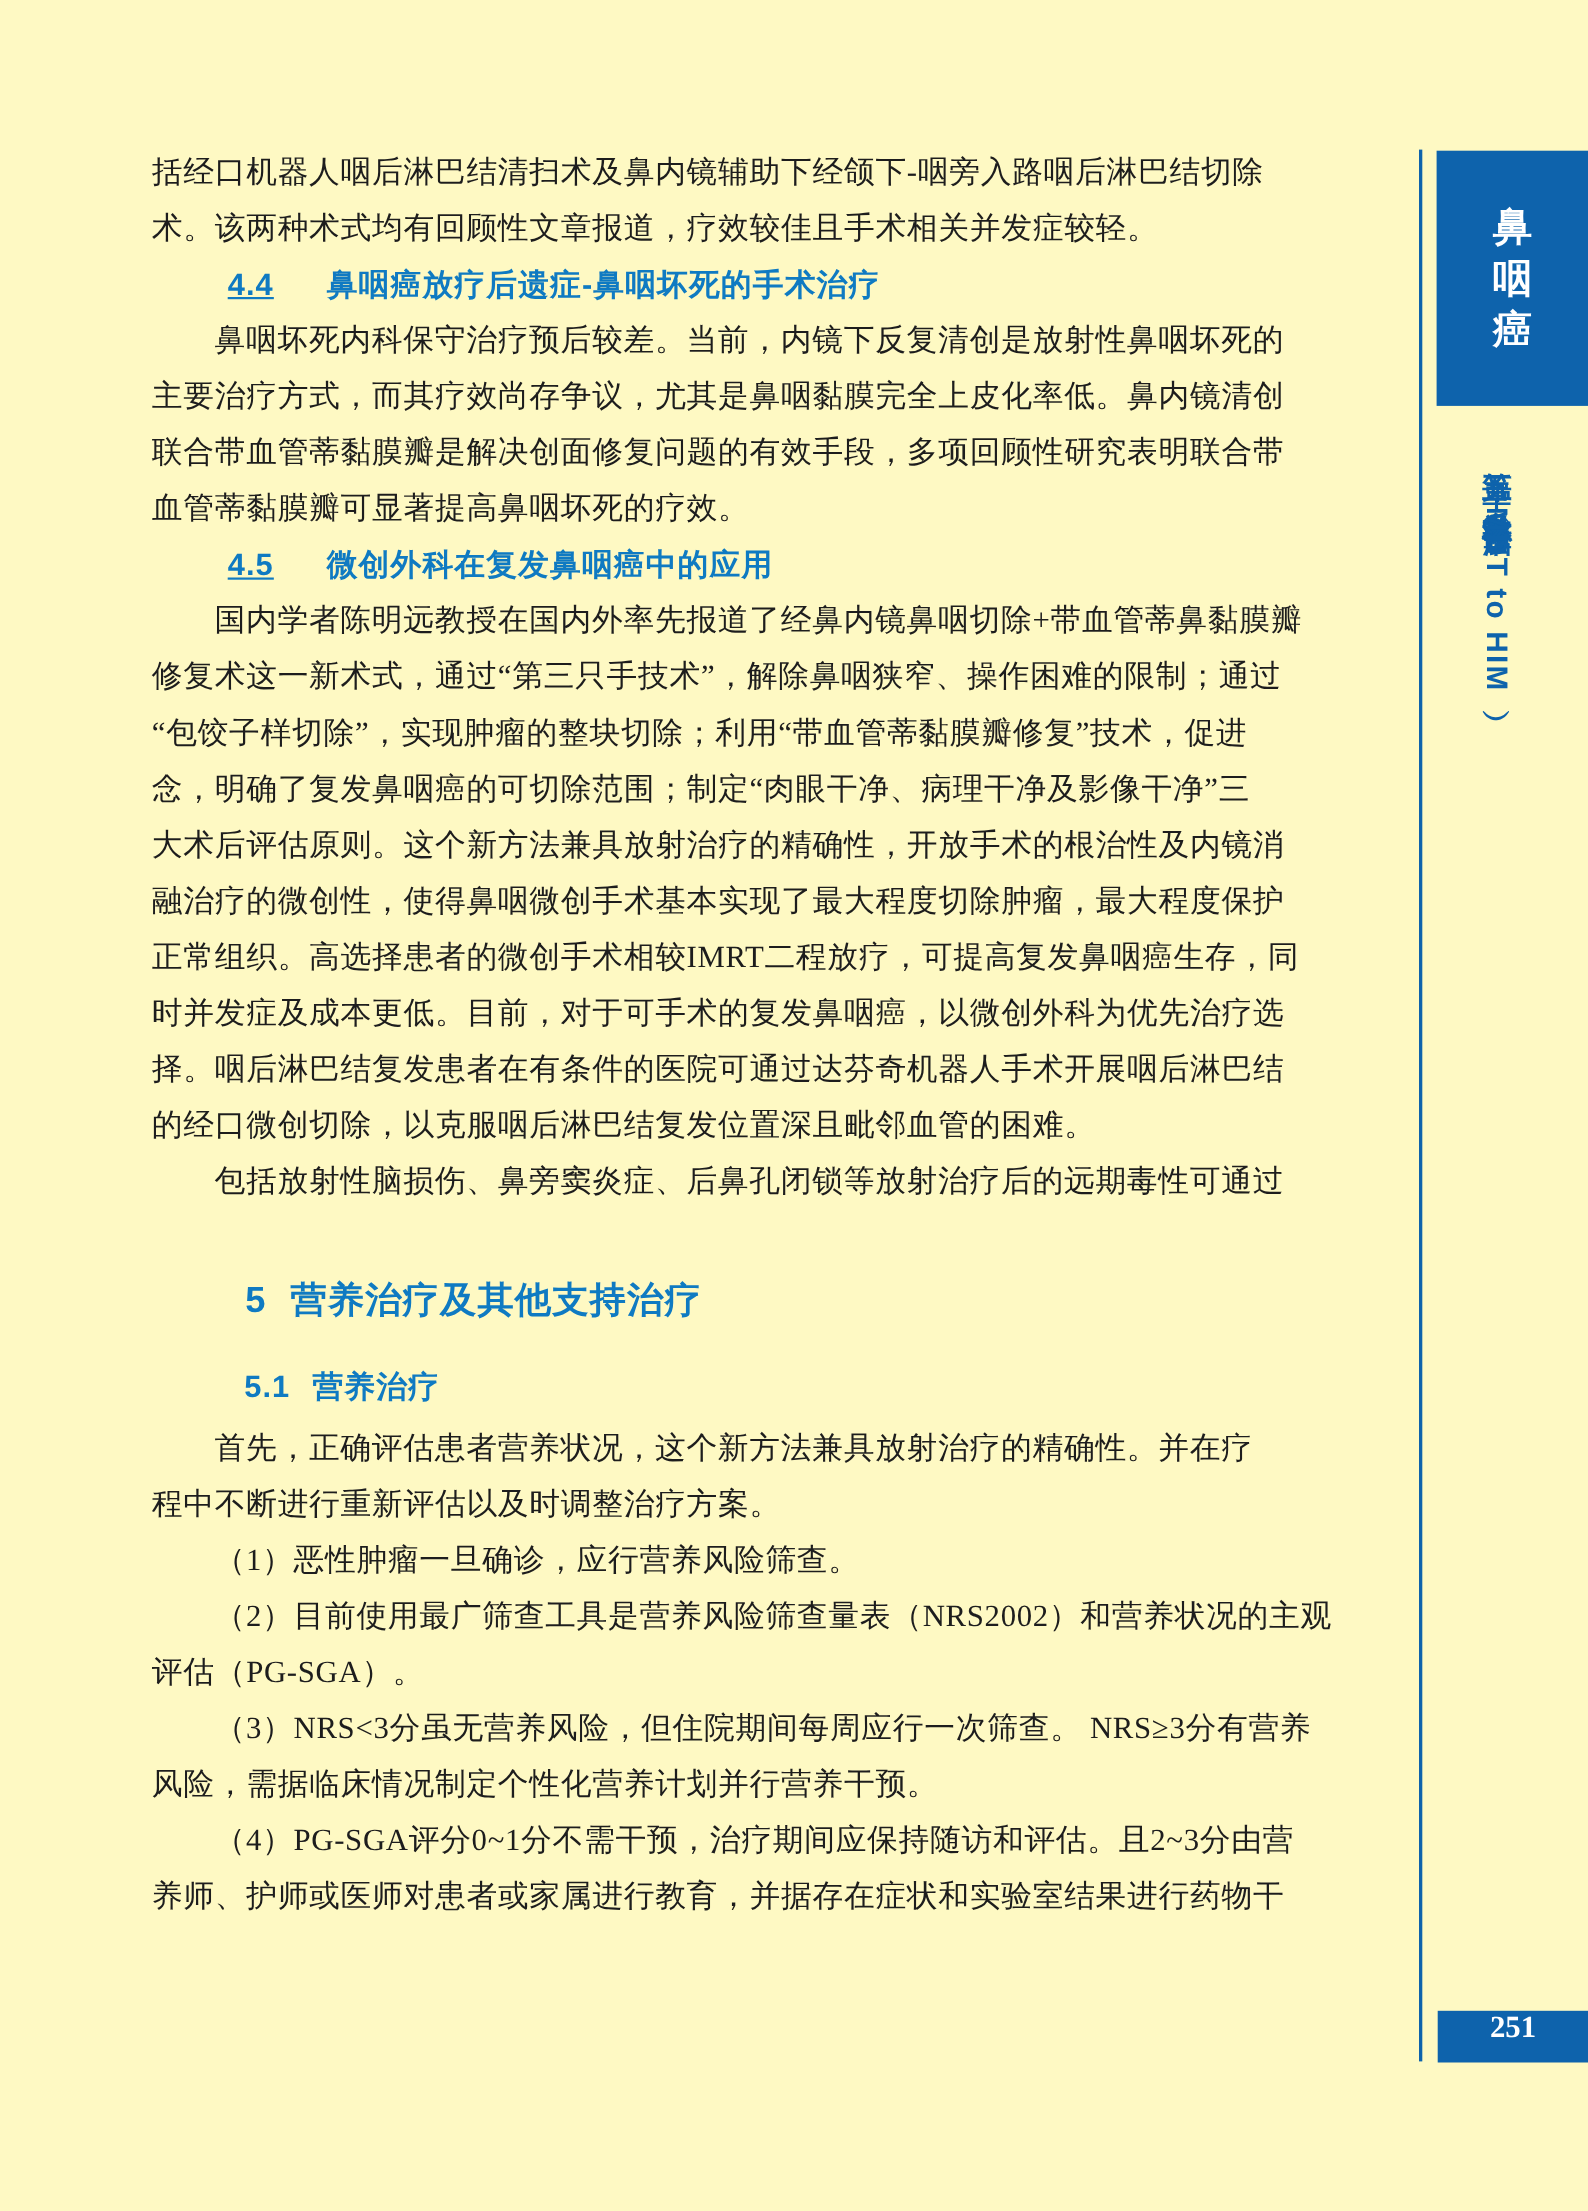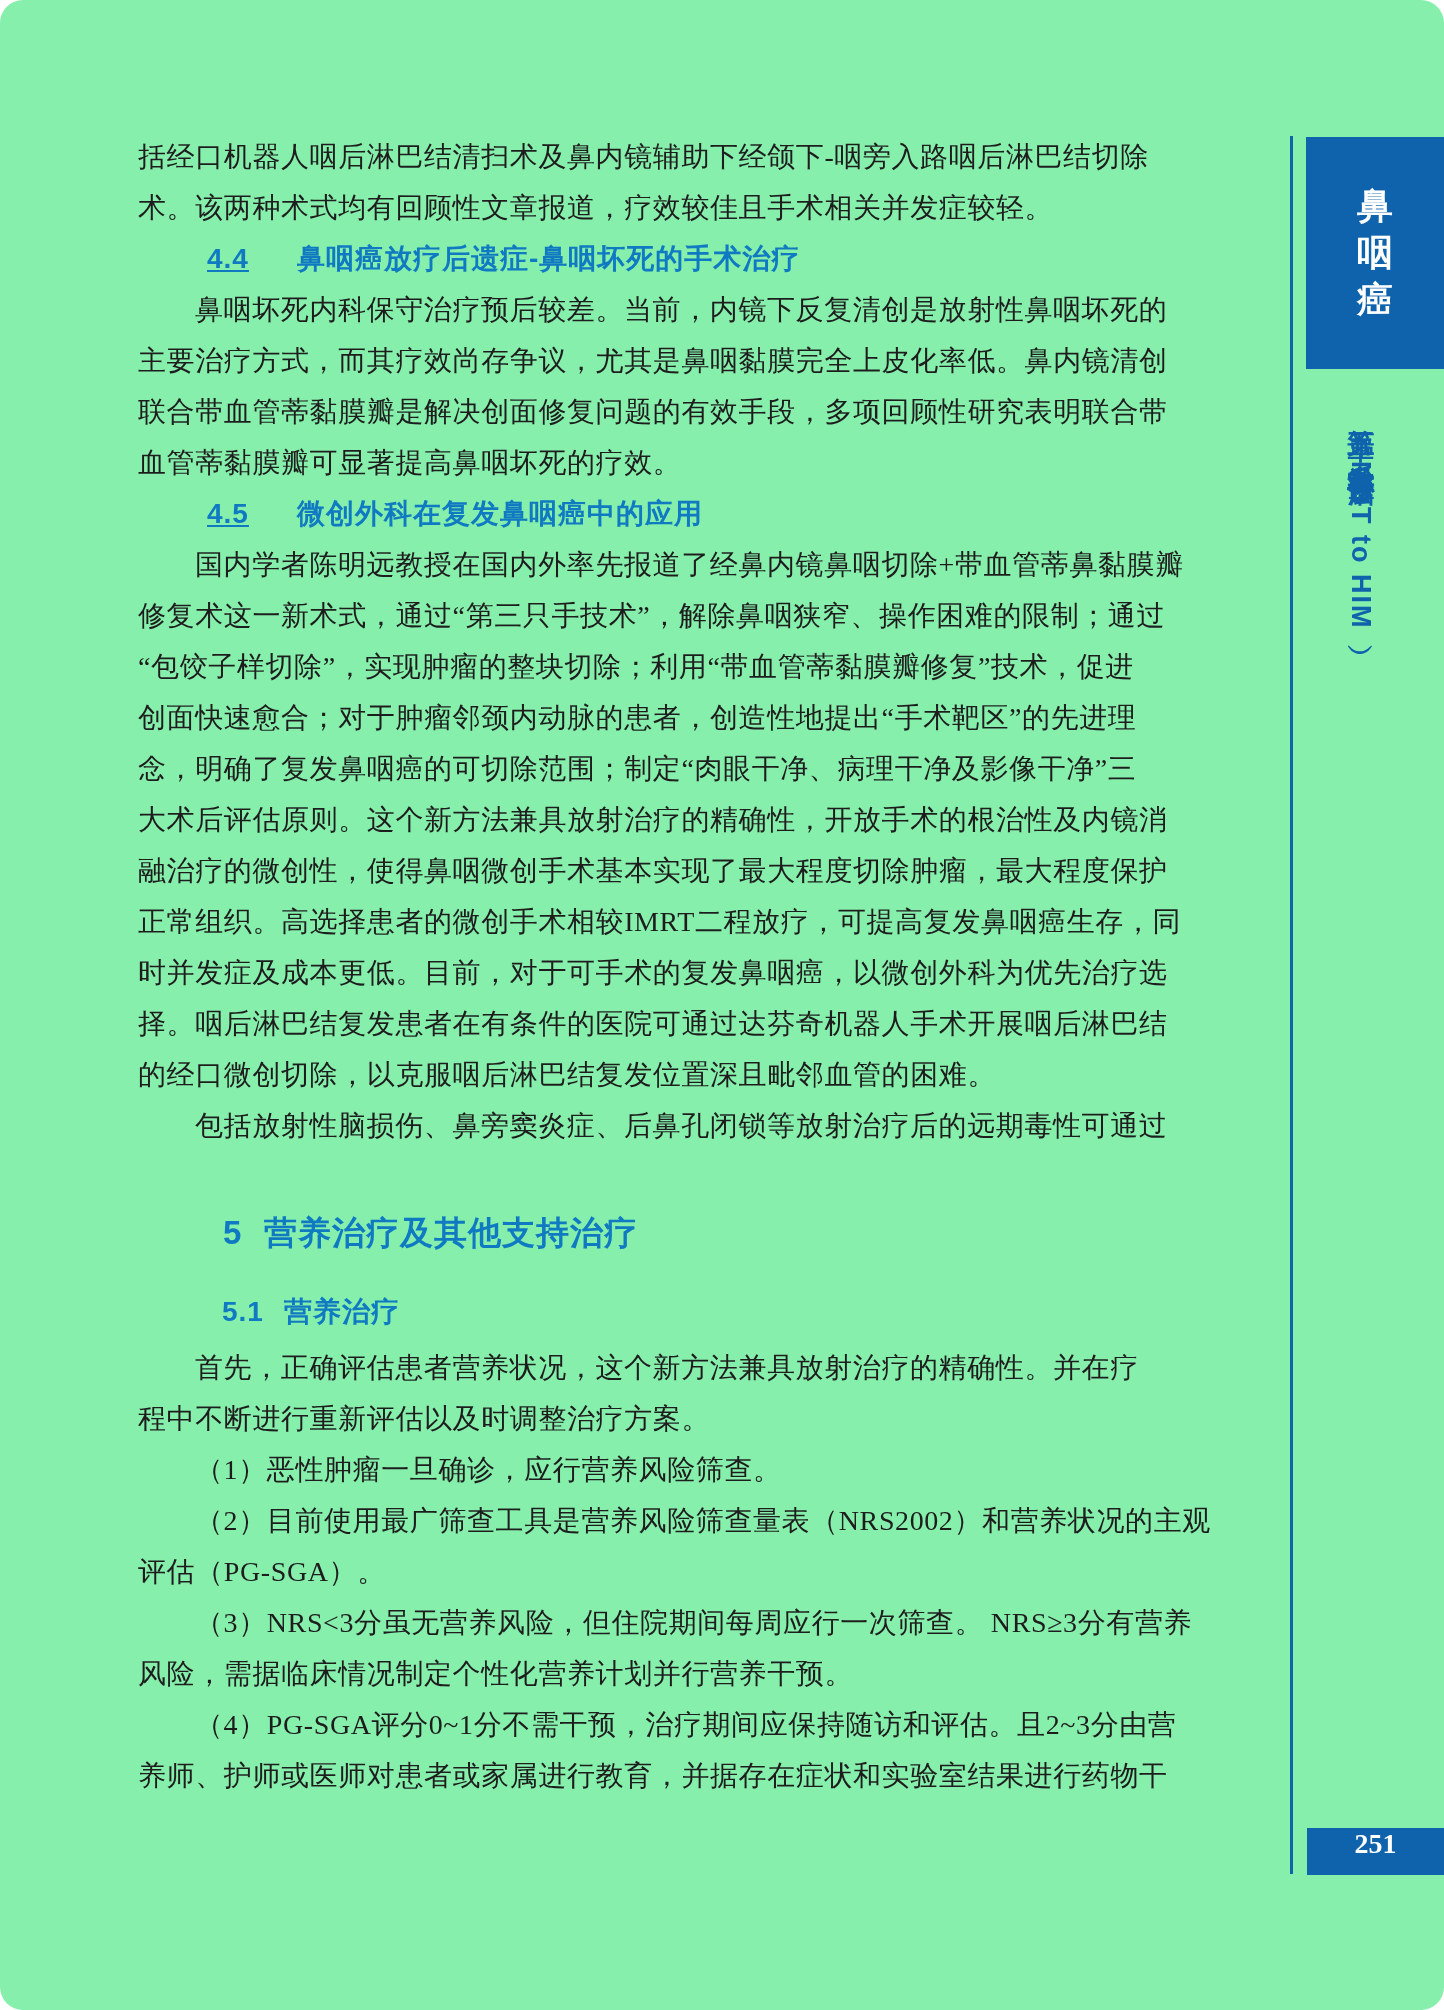--- a/index.html
+++ b/index.html
@@ -1,23 +1,22 @@
 <!DOCTYPE html>
 <html><head>
 <meta charset="utf-8">
 <style>
   html,body { margin:0; padding:0; background:#ffffff; }
   .page {
     position:relative;
     width:1444px;
     height:2010px;
-    background:#86efac;
+    background:#fef9c3;
     overflow:hidden;
     font-family:"Liberation Serif","DejaVu Serif",serif;
-    border-radius:23px;
   }
   .text-col {
     position:absolute;
     left:138px;
     top:131px;
     width:1032px;
   }
   .line {
     height:51px;
     line-height:51px;
@@ -128,21 +127,20 @@
       <div class="line">术。该两种术式均有回顾性文章报道，疗效较佳且手术相关并发症较轻。</div>
       <div class="line h3"><span class="hnum">4.4</span><span>鼻咽癌放疗后遗症-鼻咽坏死的手术治疗</span></div>
       <div class="line indent">鼻咽坏死内科保守治疗预后较差。当前，内镜下反复清创是放射性鼻咽坏死的</div>
       <div class="line">主要治疗方式，而其疗效尚存争议，尤其是鼻咽黏膜完全上皮化率低。鼻内镜清创</div>
       <div class="line">联合带血管蒂黏膜瓣是解决创面修复问题的有效手段，多项回顾性研究表明联合带</div>
       <div class="line">血管蒂黏膜瓣可显著提高鼻咽坏死的疗效。</div>
       <div class="line h3"><span class="hnum">4.5</span><span>微创外科在复发鼻咽癌中的应用</span></div>
       <div class="line indent">国内学者陈明远教授在国内外率先报道了经鼻内镜鼻咽切除+带血管蒂鼻黏膜瓣</div>
       <div class="line">修复术这一新术式，通过“第三只手技术”，解除鼻咽狭窄、操作困难的限制；通过</div>
       <div class="line">“包饺子样切除”，实现肿瘤的整块切除；利用“带血管蒂黏膜瓣修复”技术，促进</div>
-      <div class="line">创面快速愈合；对于肿瘤邻颈内动脉的患者，创造性地提出“手术靶区”的先进理</div>
       <div class="line">念，明确了复发鼻咽癌的可切除范围；制定“肉眼干净、病理干净及影像干净”三</div>
       <div class="line">大术后评估原则。这个新方法兼具放射治疗的精确性，开放手术的根治性及内镜消</div>
       <div class="line">融治疗的微创性，使得鼻咽微创手术基本实现了最大程度切除肿瘤，最大程度保护</div>
       <div class="line">正常组织。高选择患者的微创手术相较IMRT二程放疗，可提高复发鼻咽癌生存，同</div>
       <div class="line">时并发症及成本更低。目前，对于可手术的复发鼻咽癌，以微创外科为优先治疗选</div>
       <div class="line">择。咽后淋巴结复发患者在有条件的医院可通过达芬奇机器人手术开展咽后淋巴结</div>
       <div class="line">的经口微创切除，以克服咽后淋巴结复发位置深且毗邻血管的困难。</div>
       <div class="line indent">包括放射性脑损伤、鼻旁窦炎症、后鼻孔闭锁等放射治疗后的远期毒性可通过</div>
       <div class="line h2"><span class="hnum">5</span><span>营养治疗及其他支持治疗</span></div>
       <div class="line h3s"><span class="hnum">5.1</span><span>营养治疗</span></div>

